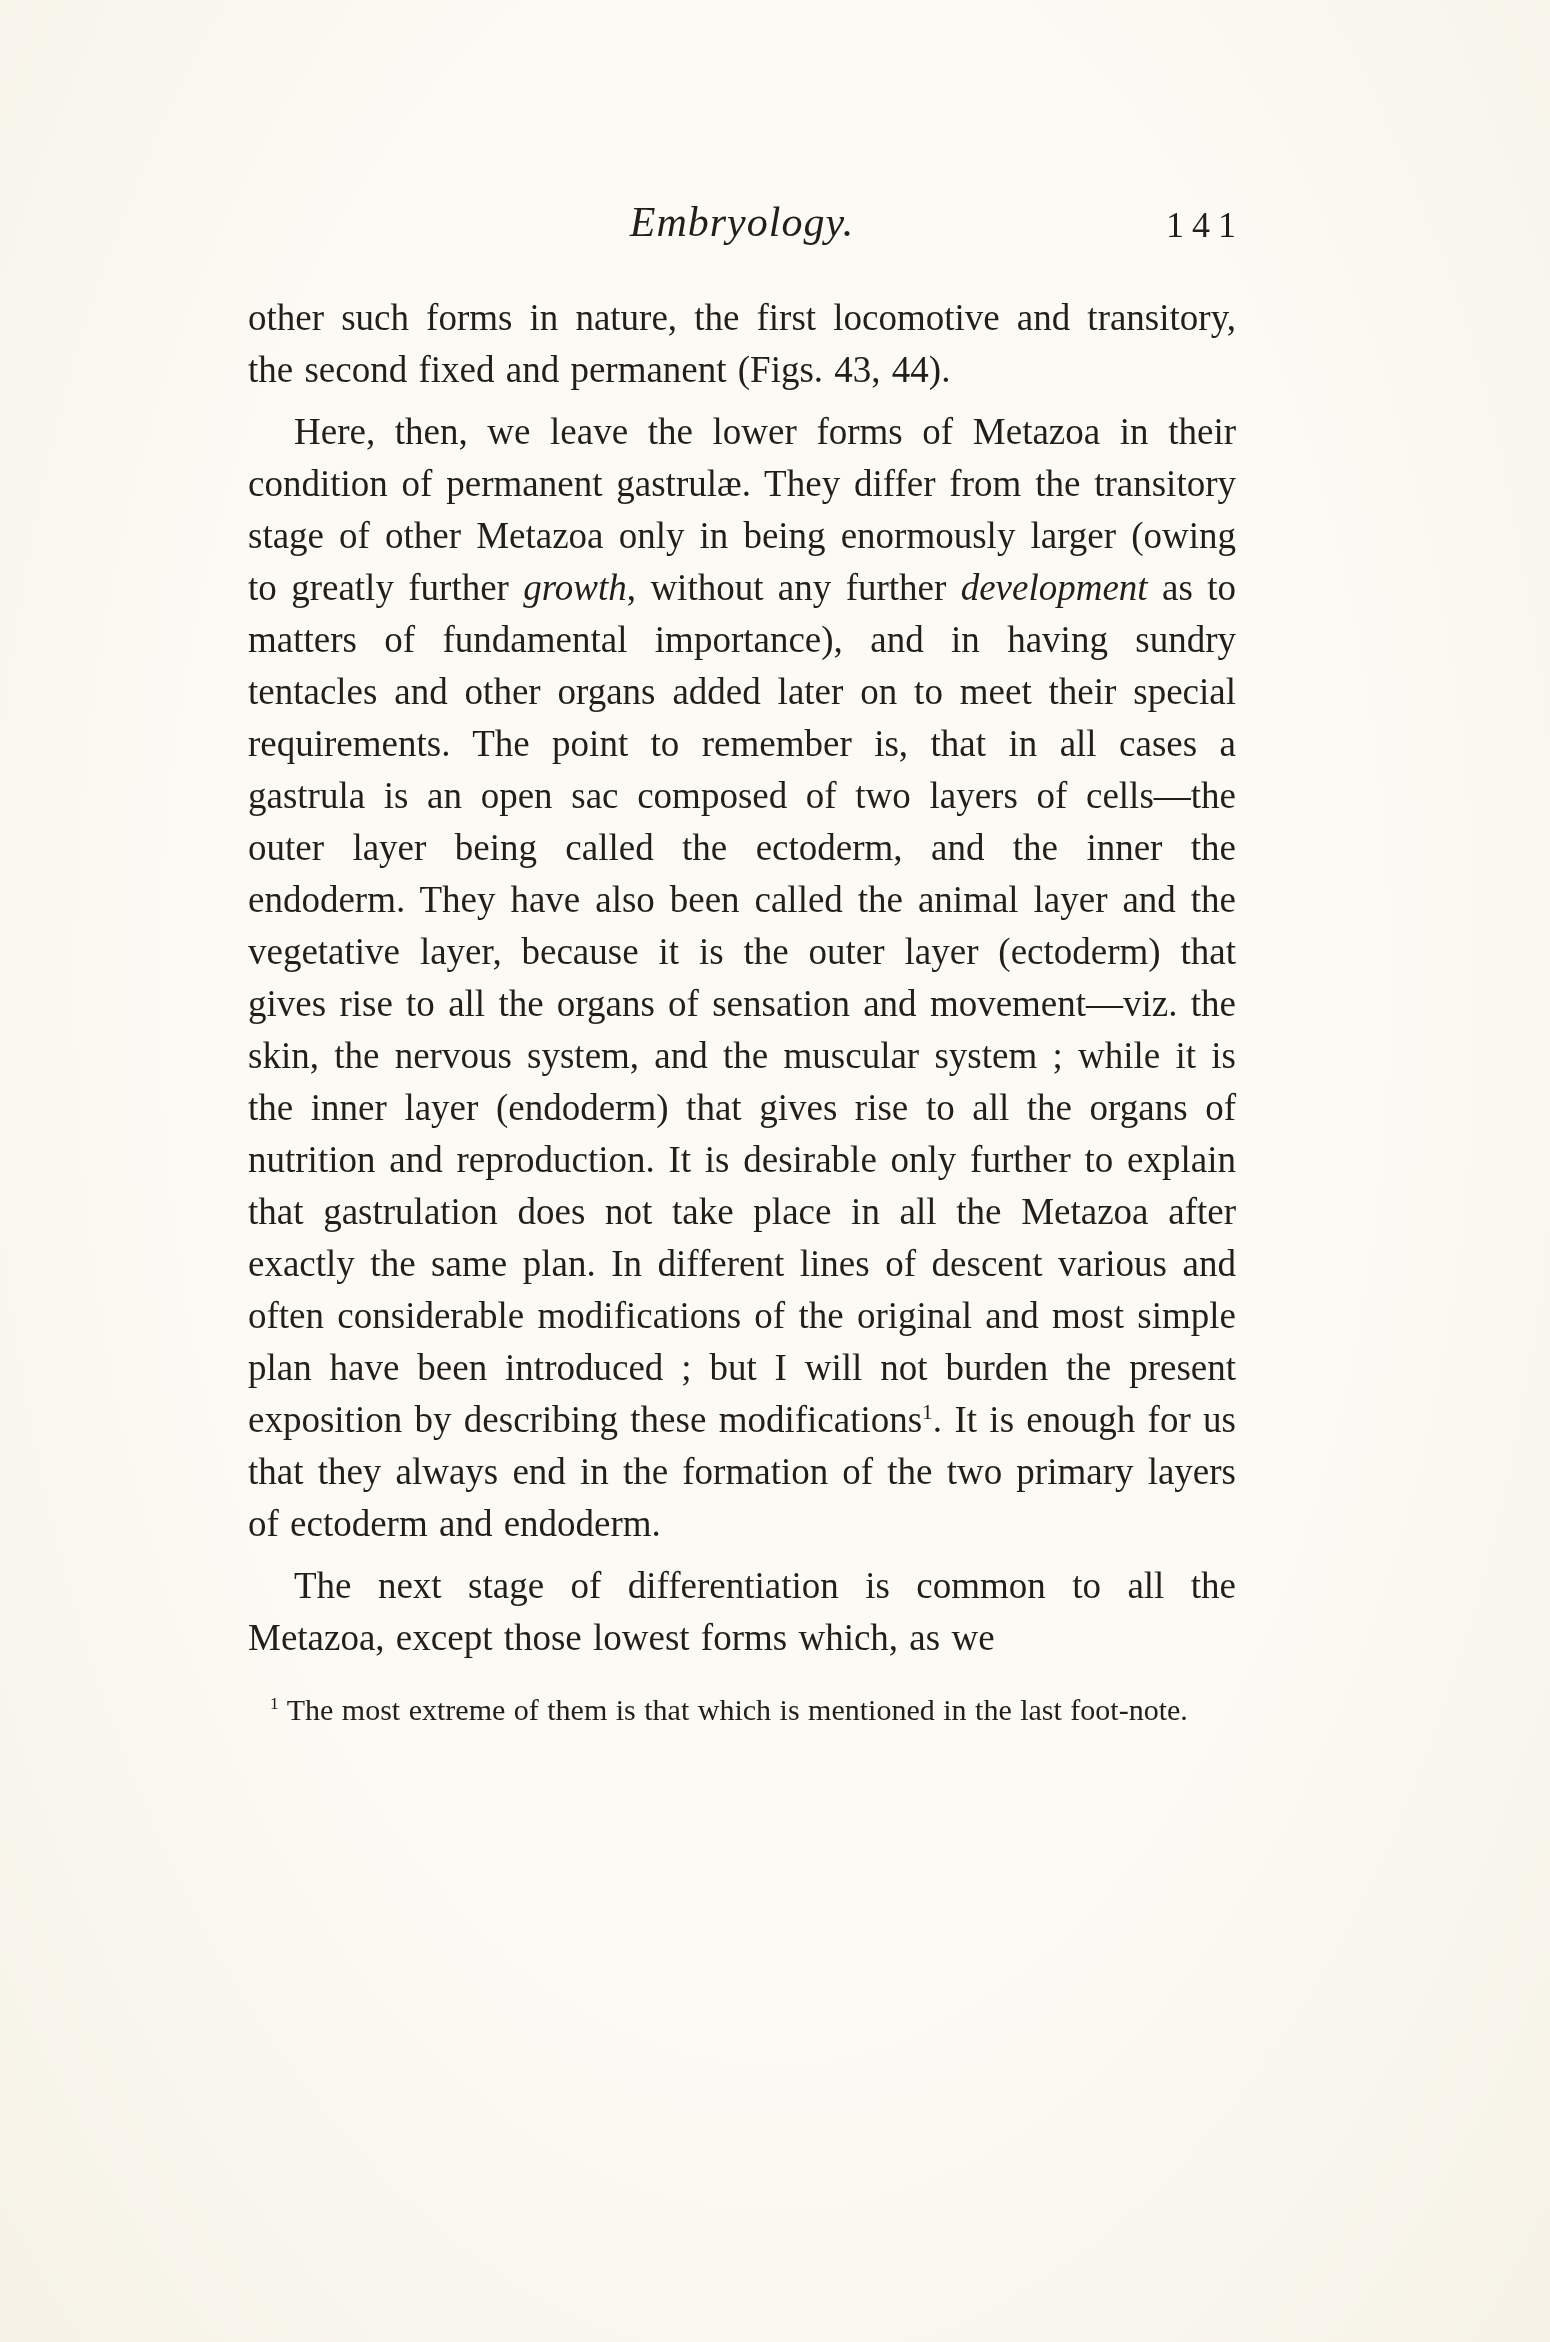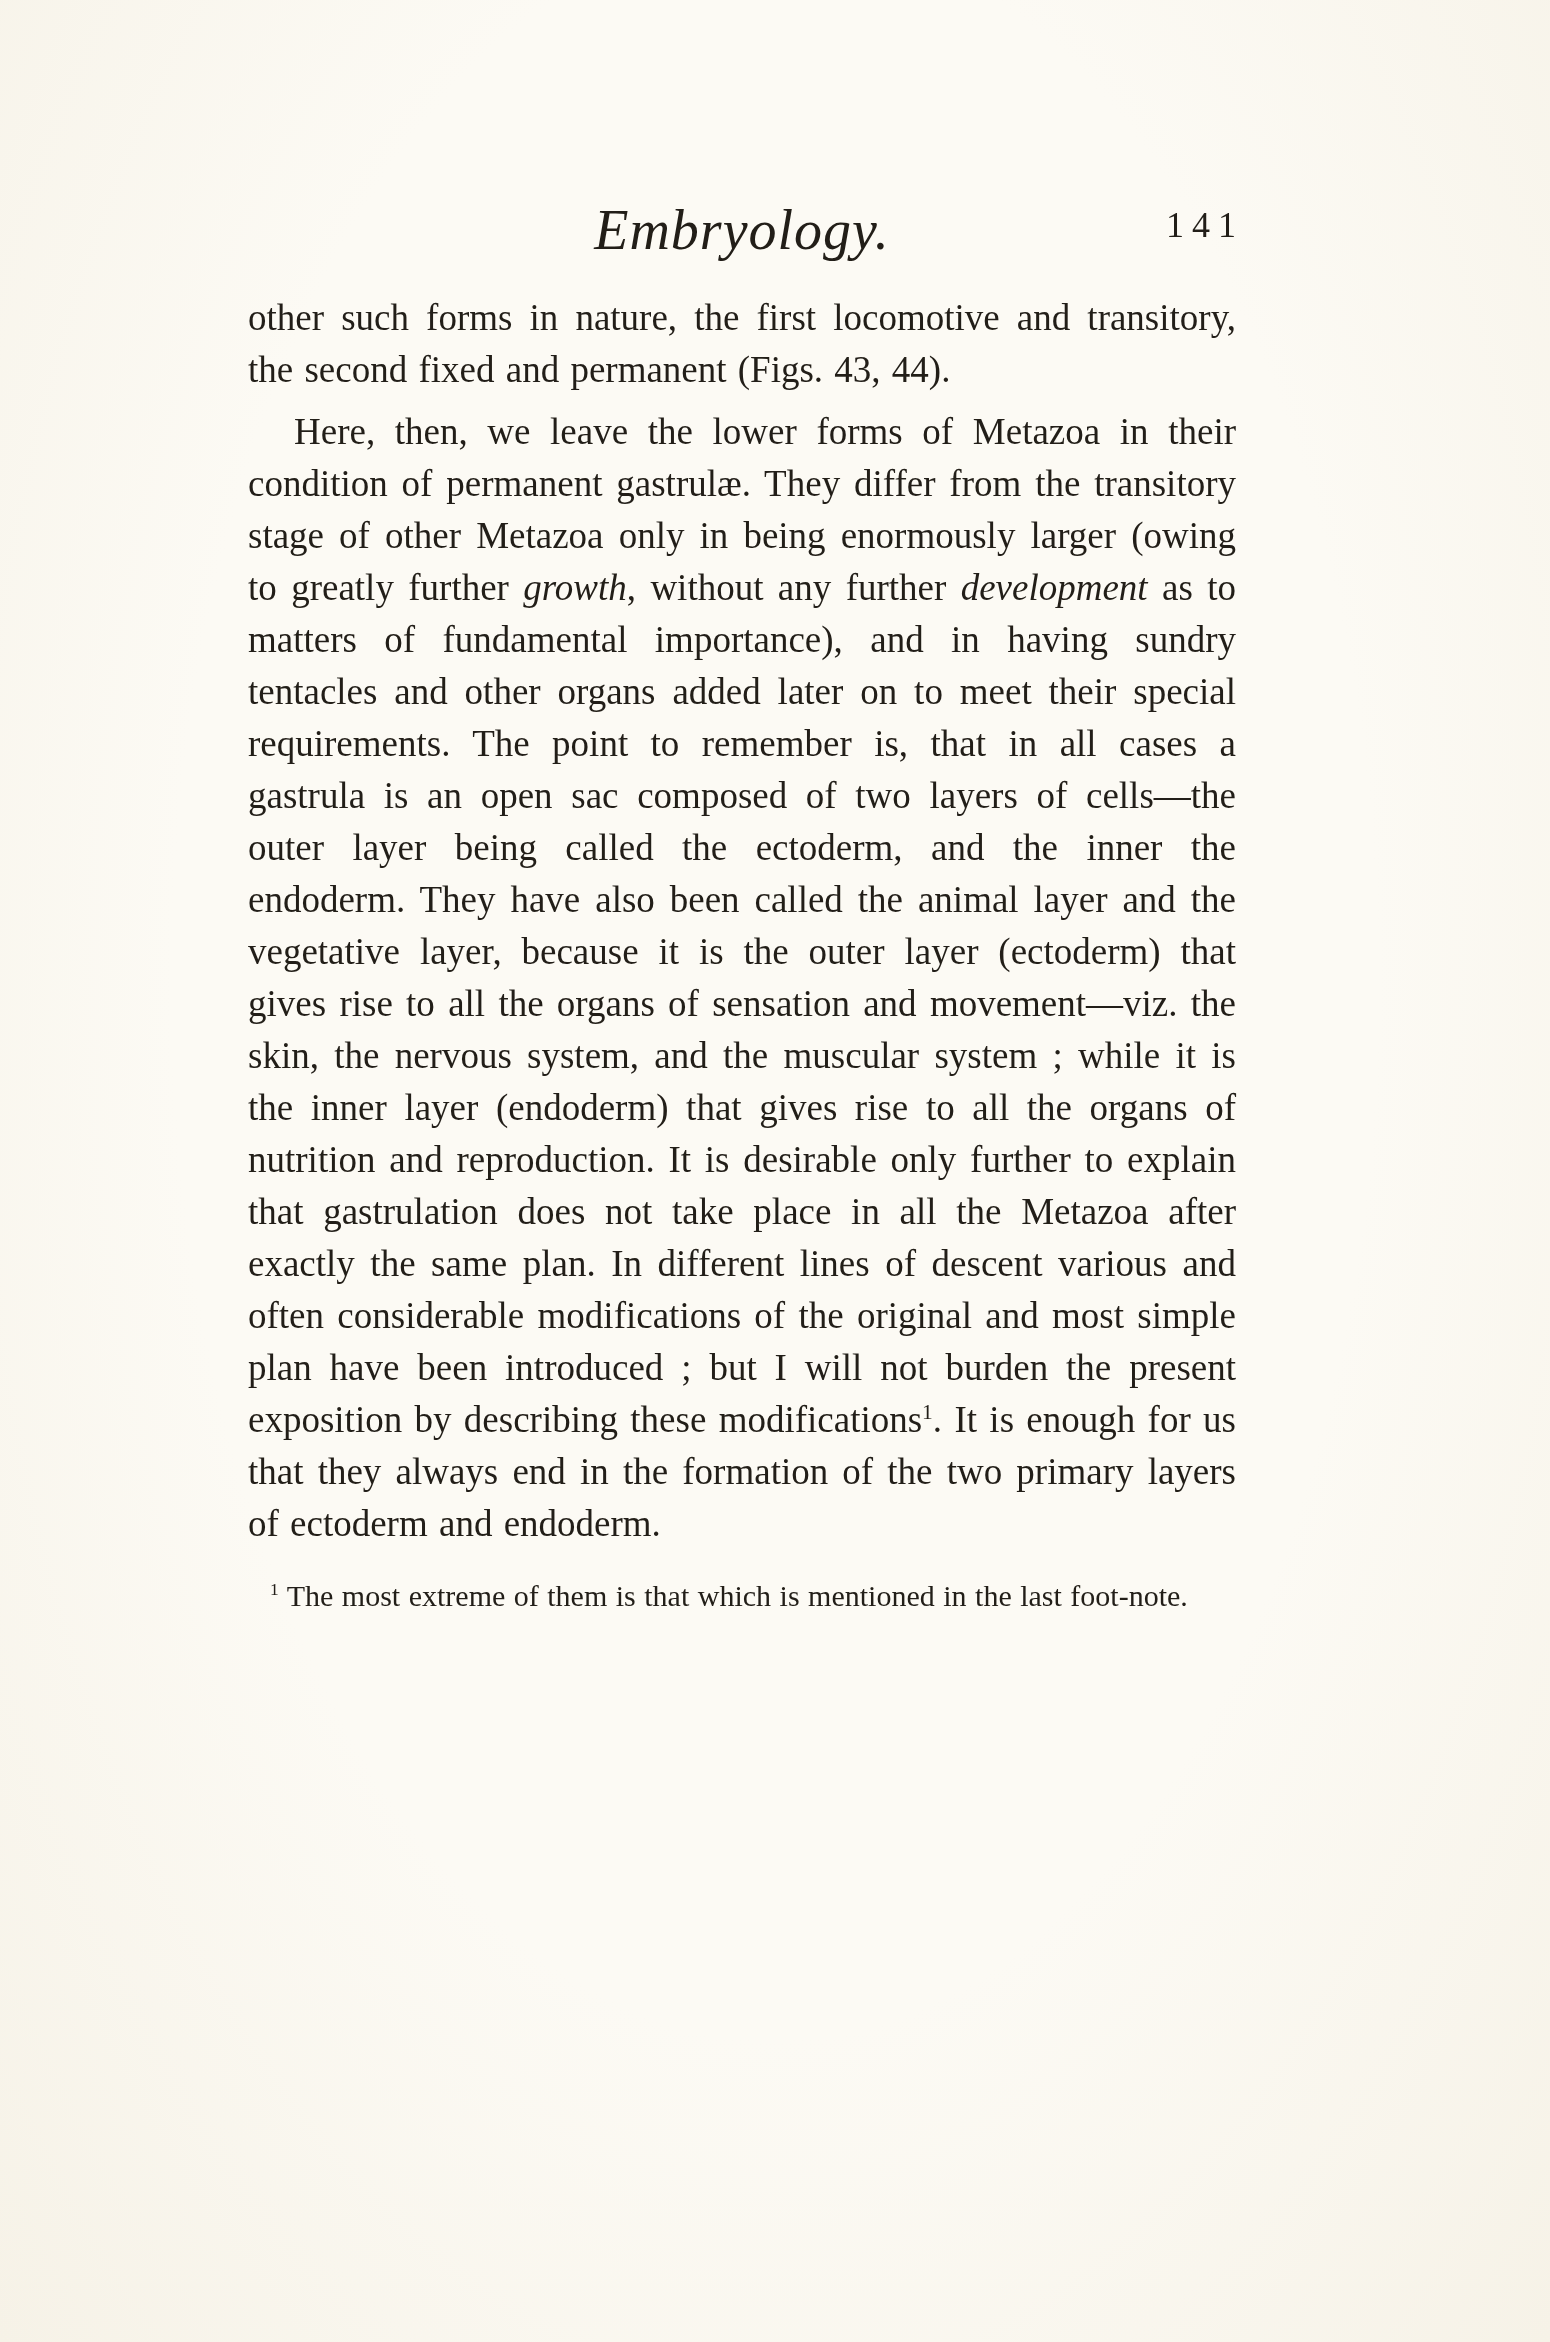--- a/index.html
+++ b/index.html
@@ -24,21 +24,21 @@
     width: 1008px;
   }
   .page-header {
     position: relative;
     height: 62px;
     margin-bottom: 32px;
     text-align: center;
   }
   .running-title {
     font-style: italic;
-    font-size: 56px;
+    font-size: 42px;
     letter-spacing: 1px;
     text-align: right;
   }
   .page-number {
     position: absolute;
     right: 2px;
     top: 6px;
     font-size: 36px;
     letter-spacing: 8px;
     margin-left: 29px;
@@ -80,20 +80,21 @@
   <div class="content">
 
     <div class="page-header">
       <span class="running-title">Embryology.</span>
       <span class="page-number">141</span>
     </div>
 
     <div class="body-text">
         <p class=""><span>other such forms in nature, the first locomotive and transitory, the second fixed and permanent (Figs. 43, 44).</span></p>
         <p class="indent"><span>Here, then, we leave the lower forms of Metazoa in their condition of permanent gastrulæ.  They differ from the transitory stage of other Metazoa only in being enormously larger (owing to greatly further </span><em>growth</em><span>, without any further </span><em>development</em><span> as to matters of fundamental importance), and in having sundry tentacles and other organs added later on to meet their special requirements.  The point to remember is, that in all cases a gastrula is an open sac composed of two layers of cells—the outer layer being called the ectoderm, and the inner the endoderm.  They have also been called the animal layer and the vegetative layer, because it is the outer layer (ectoderm) that gives rise to all the organs of sensation and movement—viz. the skin, the nervous system, and the muscular system ; while it is the inner layer (endoderm) that gives rise to all the organs of nutrition and reproduction.  It is desirable only further to explain that gastrulation does not take place in all the Metazoa after exactly the same plan.  In different lines of descent various and often considerable modifications of the original and most simple plan have been introduced ; but I will not burden the present exposition by describing these modifications</span><sup>1</sup><span>.  It is enough for us that they always end in the formation of the two primary layers of ectoderm and endoderm.</span></p>
+        <p class="indent"><span>The next stage of differentiation is common to all the Metazoa, except those lowest forms which, as we</span></p>
       </div>
 
     <div class="footnote">
       <sup>1</sup><span>The most extreme of them is that which is mentioned in the last foot-note.</span>
     </div>
 
   </div>
 </div>
 
 </body></html>

